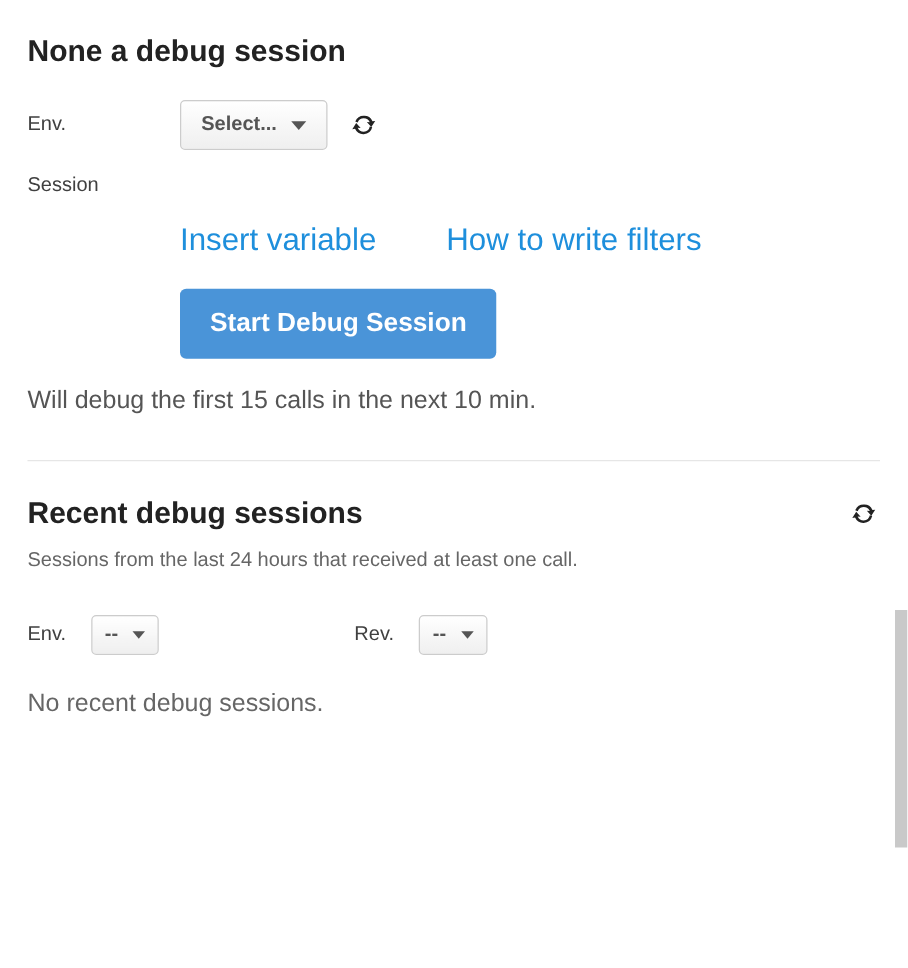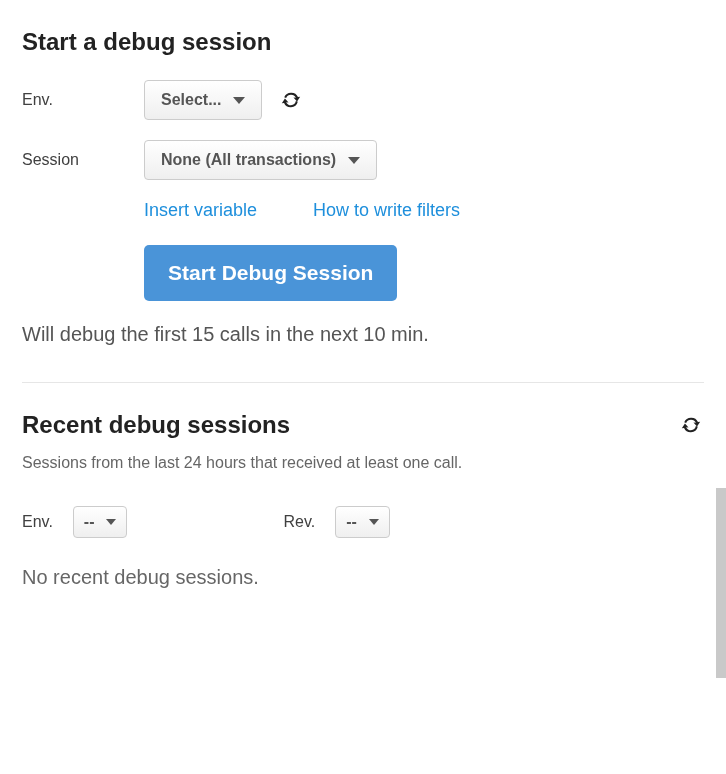--- a/index.html
+++ b/index.html
@@ -77,21 +77,21 @@
       height: 26px;
       cursor: pointer;
       color: #222;
     }
     .refresh-svg {
       width: 22px;
       height: 22px;
     }
     .link {
       color: #1e8fdc;
-      font-size: 18px;
+      font-size: 25px;
       cursor: pointer;
     }
     .link-row {
       margin-left: 122px;
       display: flex;
       gap: 56px;
       margin-bottom: 24px;
     }
     .primary-btn-wrap {
       margin-left: 122px;
@@ -157,45 +157,39 @@
       height: 190px;
       background: #c9c9c9;
       border-radius: 0;
     }
   </style>
 </head>
 <body>
 
 <div class="panel">
 
-  <h2 class="heading">Start a debug session</h2>
+  <h2 class="heading">None a debug session</h2>
 
   <div class="form-row">
     <span class="form-label">Env.</span>
     <div class="form-content">
       <button class="btn">
         <span>Select...</span>
         <span class="caret"></span>
       </button>
       <span class="icon-btn">
         <svg class="refresh-svg" viewBox="0 0 24 24">
           <path fill="currentColor" d="M12 4a8 8 0 0 0-7.4 5l2.1.8A5.8 5.8 0 0 1 12 6.2a5.8 5.8 0 0 1 5.3 3.4l-2.6-.3 3.9 4.4L22 8.4l-2.4.3A8 8 0 0 0 12 4zm7.4 10-2.1-.8A5.8 5.8 0 0 1 12 17.8a5.8 5.8 0 0 1-5.3-3.4l2.6.3-3.9-4.4L2 15.6l2.4-.3A8 8 0 0 0 12 20a8 8 0 0 0 7.4-6z"></path>
         </svg>
       </span>
     </div>
   </div>
 
   <div class="form-row">
     <span class="form-label">Session</span>
-    <div class="form-content">
-      <button class="btn">
-        <span>None (All transactions)</span>
-        <span class="caret"></span>
-      </button>
-    </div>
   </div>
 
   <div class="link-row">
     <a class="link">Insert variable</a>
     <a class="link">How to write filters</a>
   </div>
 
   <div class="primary-btn-wrap">
     <button class="btn-primary">Start Debug Session</button>
   </div>

